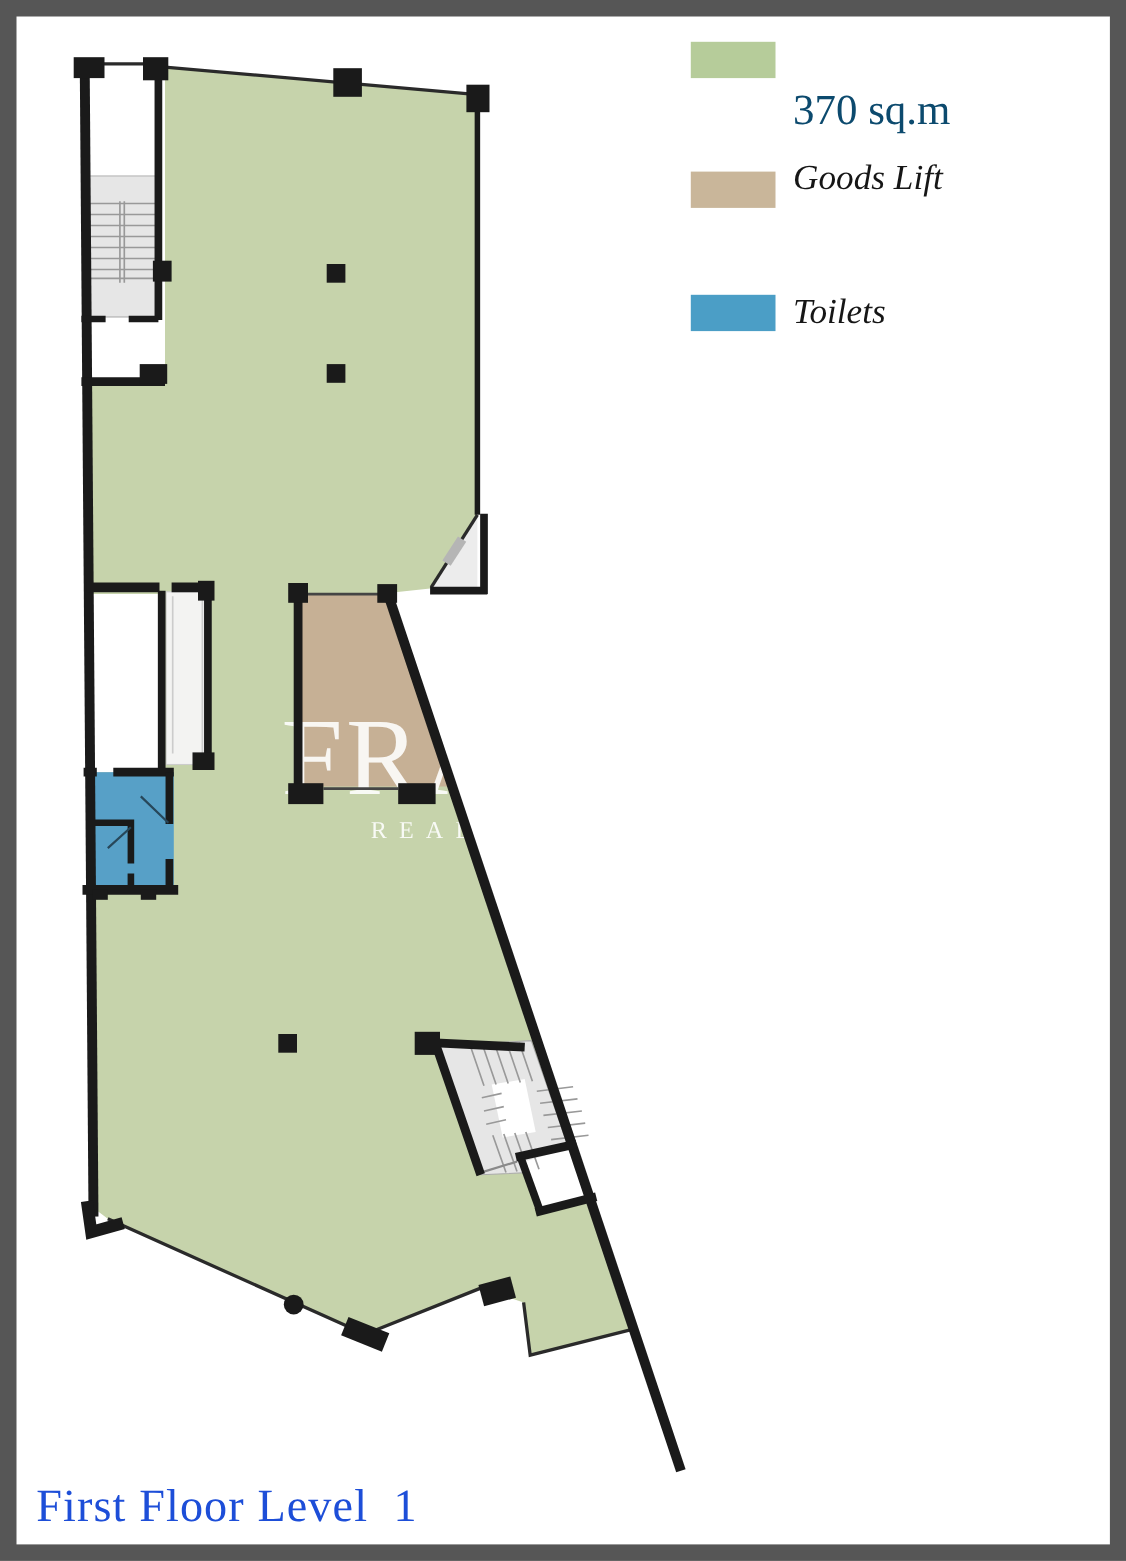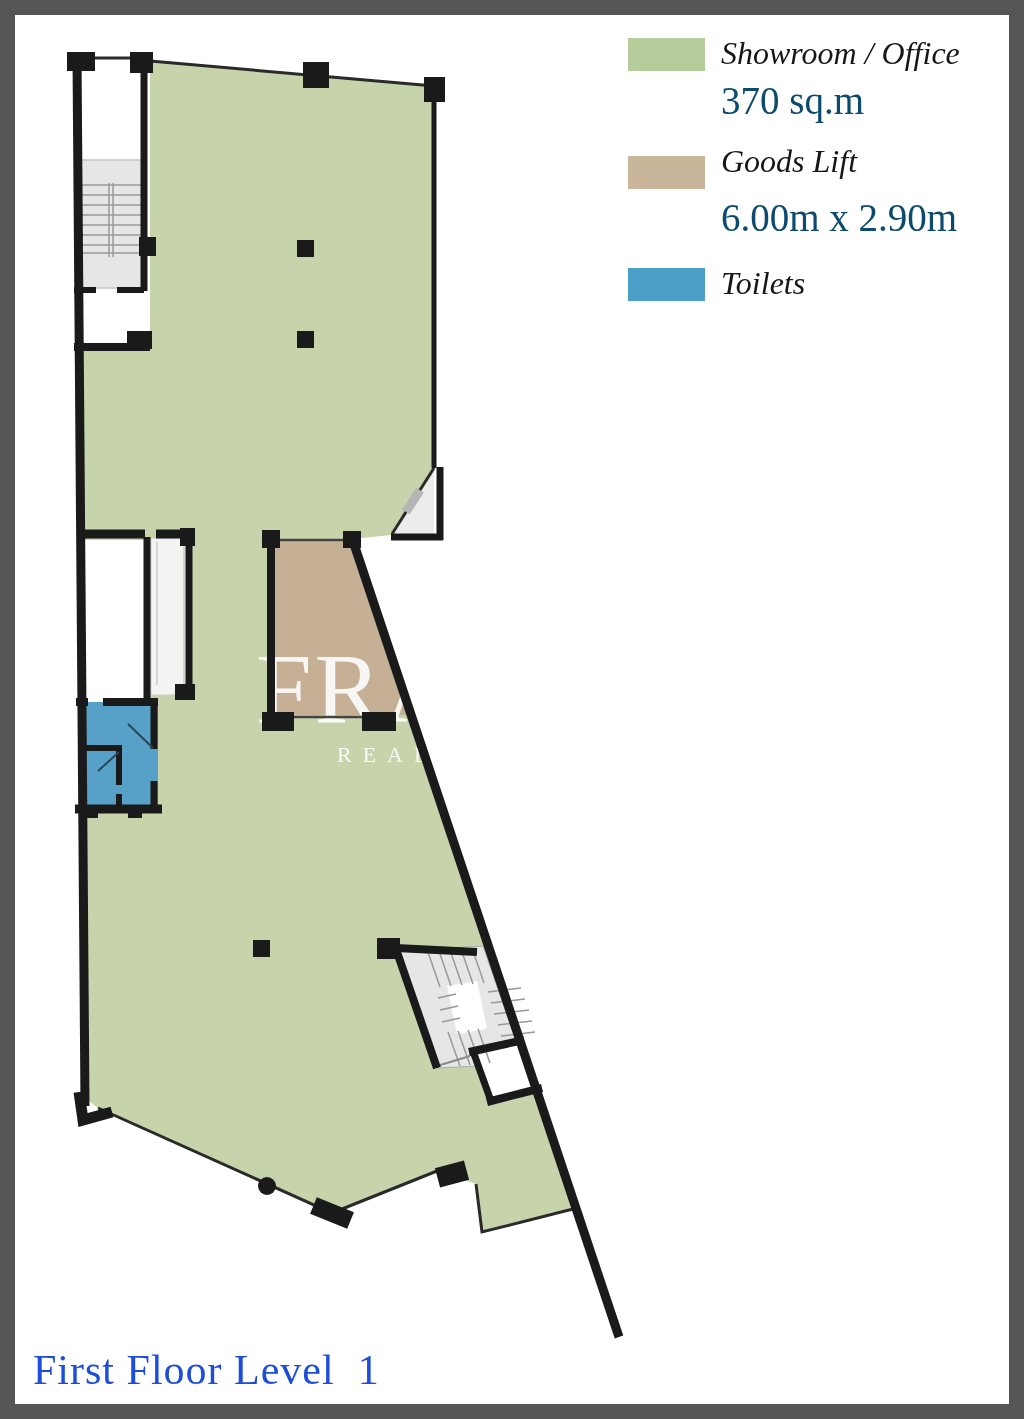--- a/index.html
+++ b/index.html
@@ -138,26 +138,24 @@
       <rect x="128" y="809" width="14" height="9"></rect>
       <circle cx="267" cy="1186" r="9"></circle>
       <rect x="-20" y="-9" width="40" height="18" transform="translate(332,1213) rotate(22)"></rect>
       <rect x="-15" y="-10" width="30" height="20" transform="translate(452,1174) rotate(-15)"></rect>
       <rect x="-13" y="-4.5" width="26" height="9" fill="#b5b5b5" transform="translate(413,501) rotate(-57)"></rect>
     </g>
   </svg>
 
   <div class="legend">
     <div class="swatch sw-showroom"></div>
-    <div class="lg-label lb-showroom">Showroom / Office</div>
     <div class="lg-detail dt-showroom">370 sq.m</div>
 
     <div class="swatch sw-lift"></div>
     <div class="lg-label lb-lift">Goods Lift</div>
-    <div class="lg-detail dt-lift">6.00m x 2.90m</div>
 
     <div class="swatch sw-toilets"></div>
     <div class="lg-label lb-toilets">Toilets</div>
   </div>
 
   <div class="page-title">First Floor Level  1</div>
 
   <div class="frame"></div>
 </div>
 

